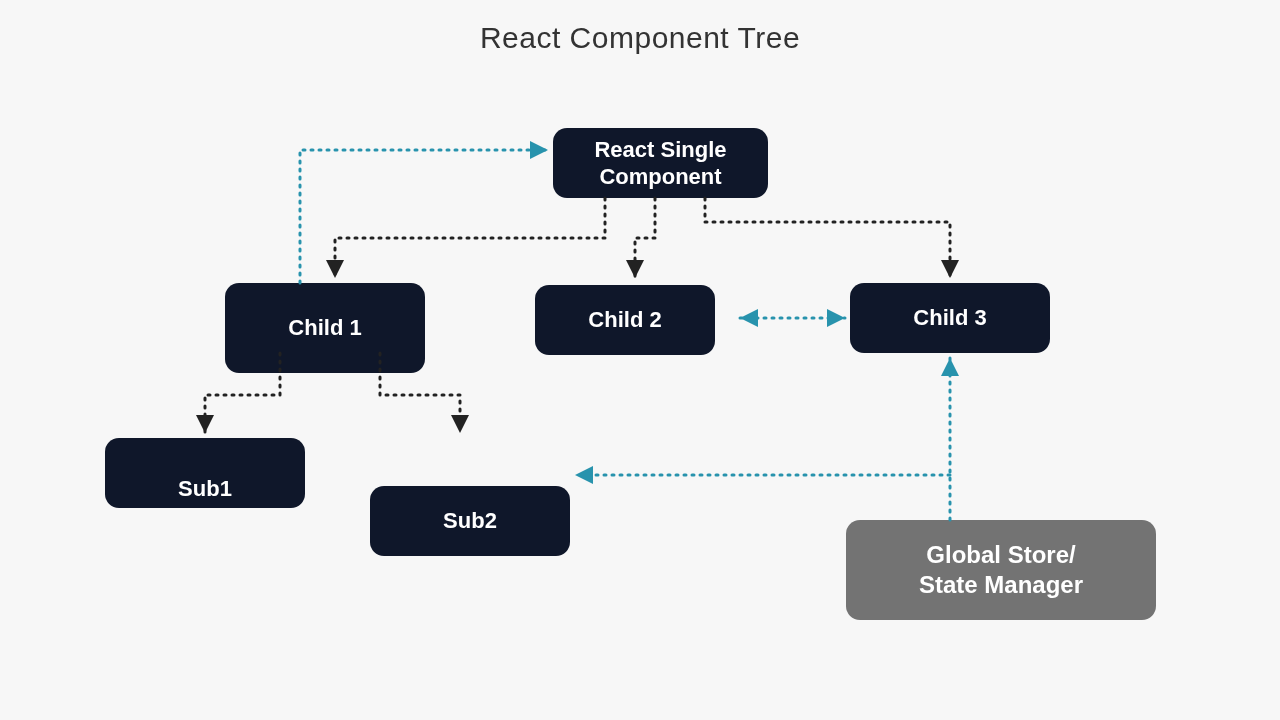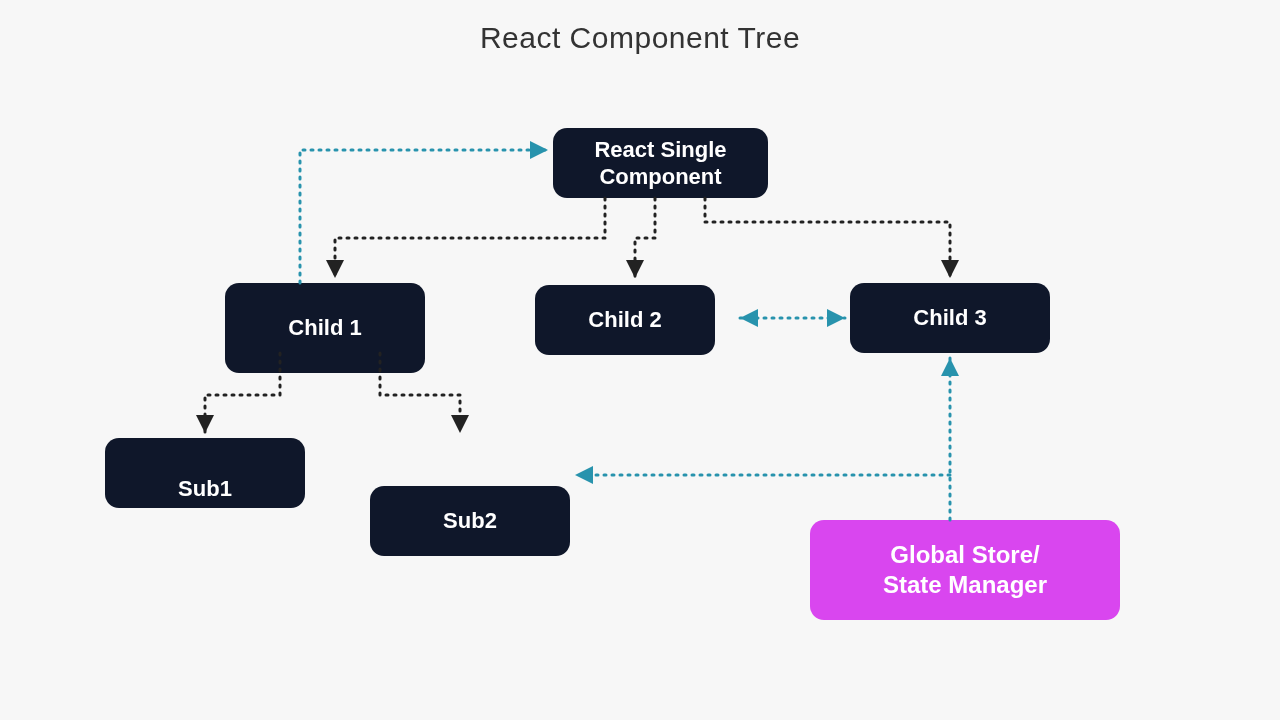--- a/index.html
+++ b/index.html
@@ -29,21 +29,21 @@
     font-size: 22px;
     display: flex;
     align-items: center;
     justify-content: center;
     text-align: center;
     padding: 6px 10px;
     box-sizing: border-box;
     line-height: 1.25;
   }
   .orange { background: #0f172a; }
-  .teal   { background: #d946ef; }
+  .teal   { background: #737373; margin-left: 36px; }
   svg.connectors {
     position: absolute;
     left: 0; top: 0;
     width: 1280px;
     height: 720px;
     pointer-events: none;
   }
 </style>
 </head>
 <body>

